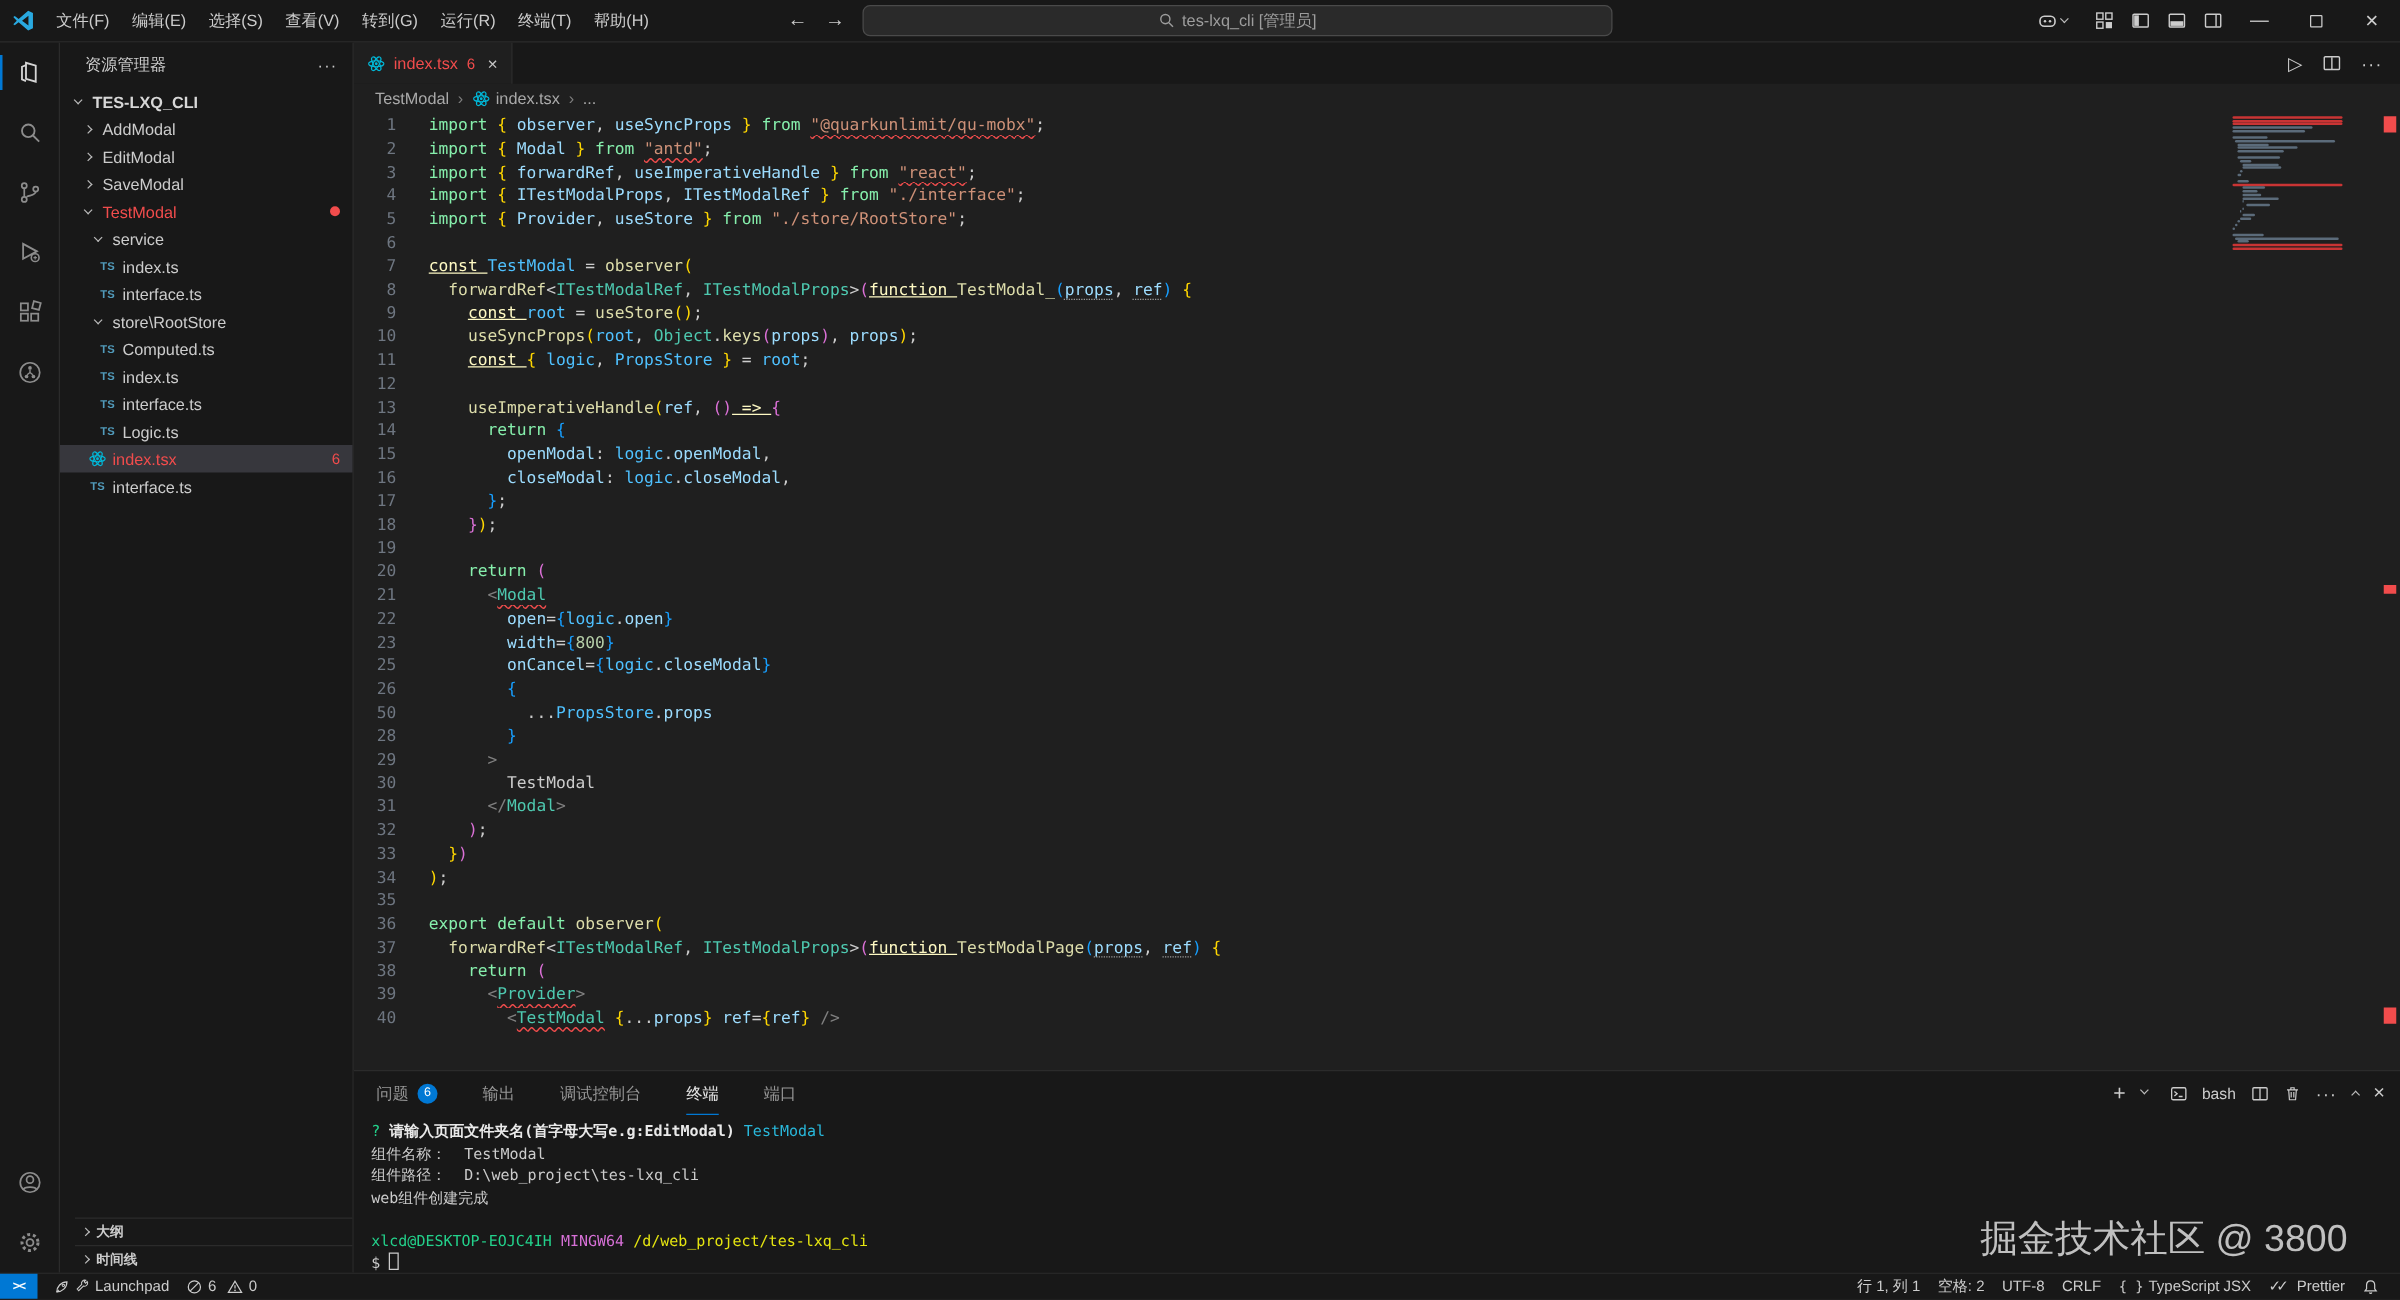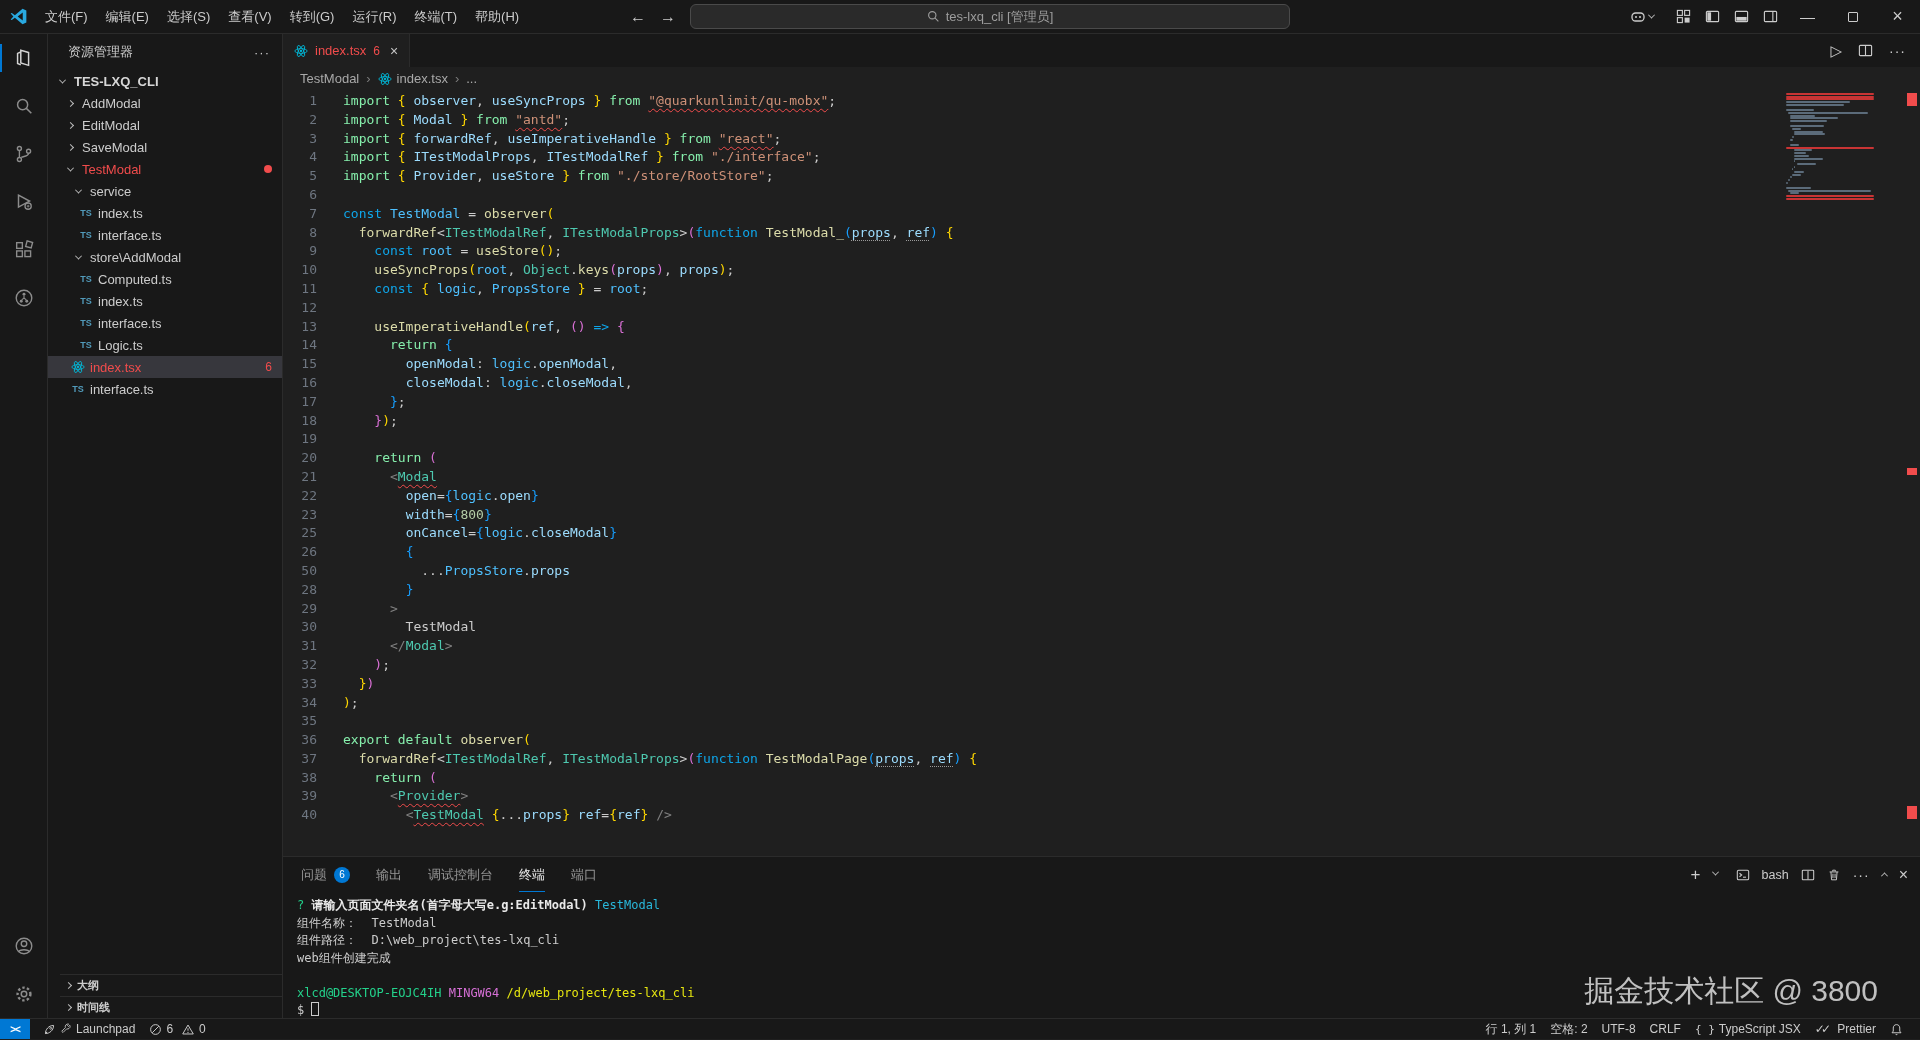--- a/index.html
+++ b/index.html
@@ -65,35 +65,35 @@
   .more-dots { letter-spacing:1px; font-size:14px; }
   .breadcrumb { height:23px; display:flex; align-items:center; gap:7px; padding-left:17px; font-size:13px; color:#a9a9a9; }
   .bc-sep { color:#7d7d7d; }
 
   .code-wrap { position:relative; flex:1; overflow:hidden; }
   .code { padding-top:2px; }
   .code-line { display:flex; height:18.8px; line-height:18.8px;
     font-family:"DejaVu Sans Mono","Liberation Mono",monospace; font-size:13px; }
   .ln { width:34px; flex:none; text-align:right; color:#6e7681; }
   .lc { margin-left:26px; white-space:pre; }
-  .tk-k { color:#86efac; } .tk-b { color:#0ea5e9; } .tk-s { color:#CE9178; }
+  .tk-k { color:#86efac; } .tk-b { color:#fef9c3;text-decoration:underline; } .tk-s { color:#CE9178; }
   .tk-t { color:#4EC9B0; } .tk-f { color:#DCDCAA; } .tk-v { color:#9CDCFE; }
   .tk-c { color:#4FC1FF; } .tk-n { color:#B5CEA8; } .tk-p { color:#CCCCCC; }
   .tk-x { color:#CCCCCC; } .tk-j { color:#808080; }
   .tk-g1 { color:#FFD700; } .tk-g2 { color:#DA70D6; } .tk-g3 { color:#179FFF; }
   .fe { text-decoration:underline wavy #f14c4c 1px; text-underline-offset:3.2px; }
   .fu { text-decoration:underline dotted #9a9a9a 1px; text-underline-offset:3.2px; }
 
   .minimap { position:absolute; top:3px; right:44px; width:90px; }
   .mm-row { height:2px; margin-bottom:0.7px; border-radius:1px; }
   .ruler-mark { position:absolute; right:3px; width:10px; background:#f14c4c; }
 
   
   .panel { height:162px; background:#181818; border-top:1px solid #2b2b2b; position:relative; }
-  .ptabs { height:35px; display:flex; align-items:center; gap:26px; padding-left:18px; }
+  .ptabs { height:35px; display:flex; align-items:center; gap:36px; padding-left:18px; }
   .ptab { font-size:13px; color:#969696; display:flex; align-items:center; gap:7px; height:100%; line-height:35px; }
   .ptab.active { color:#e7e7e7; box-shadow:inset 0 -1px 0 #0078d4; }
   .pbadge { background:#0078d4; color:#ffffff; font-size:10px; min-width:16px; height:16px; border-radius:9px;
     display:inline-flex; align-items:center; justify-content:center; padding:0 4px; }
   .ptools { position:absolute; right:12px; top:0; height:35px; display:flex; align-items:center; gap:12px; color:#cccccc; }
   .ptools .plus { font-size:17px; font-weight:300; }
   .shell-lbl { font-size:12.5px; }
   .terminal { padding:5px 0 0 14px; font-family:"DejaVu Sans Mono","Liberation Mono",monospace; font-size:12px; }
   .t-line { height:17.5px; line-height:17.5px; white-space:pre; }
   .tg { color:#23d18b; } .tc { color:#29b8db; } .tm { color:#d670d6; }
@@ -298,21 +298,21 @@
         <div class="tree-row" style="padding-left: 30px;">
           <span class="slot">
             <span class="ts-ico">TS</span>
           </span>
           <span class="lbl">interface.ts</span>
         </div>
         <div class="tree-row" style="padding-left: 22px;">
           <span class="slot">
             <span class="chev down"></span>
           </span>
-          <span class="lbl">store\AddModal</span>
+          <span class="lbl">store\RootStore</span>
         </div>
         <div class="tree-row" style="padding-left: 30px;">
           <span class="slot">
             <span class="ts-ico">TS</span>
           </span>
           <span class="lbl">Computed.ts</span>
         </div>
         <div class="tree-row" style="padding-left: 30px;">
           <span class="slot">
             <span class="ts-ico">TS</span>

